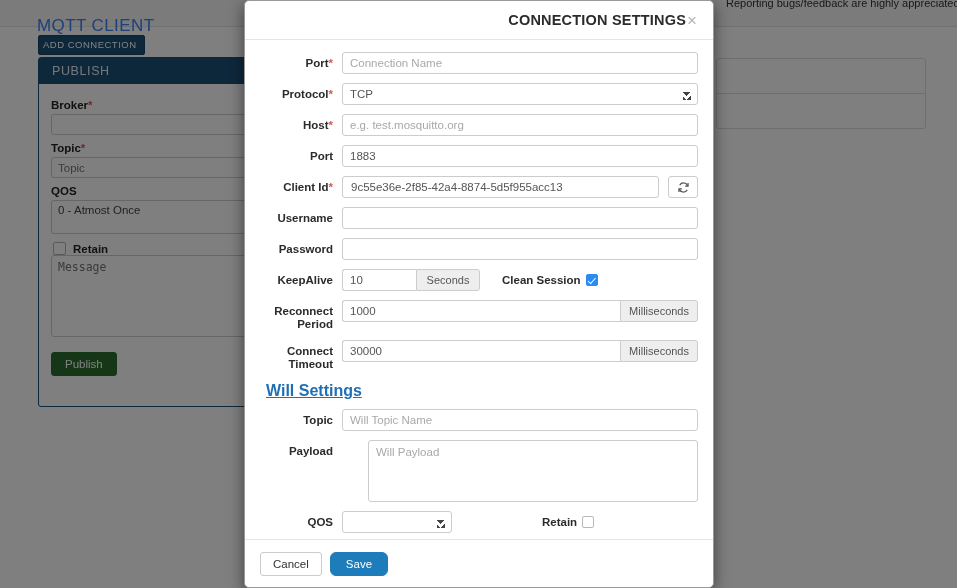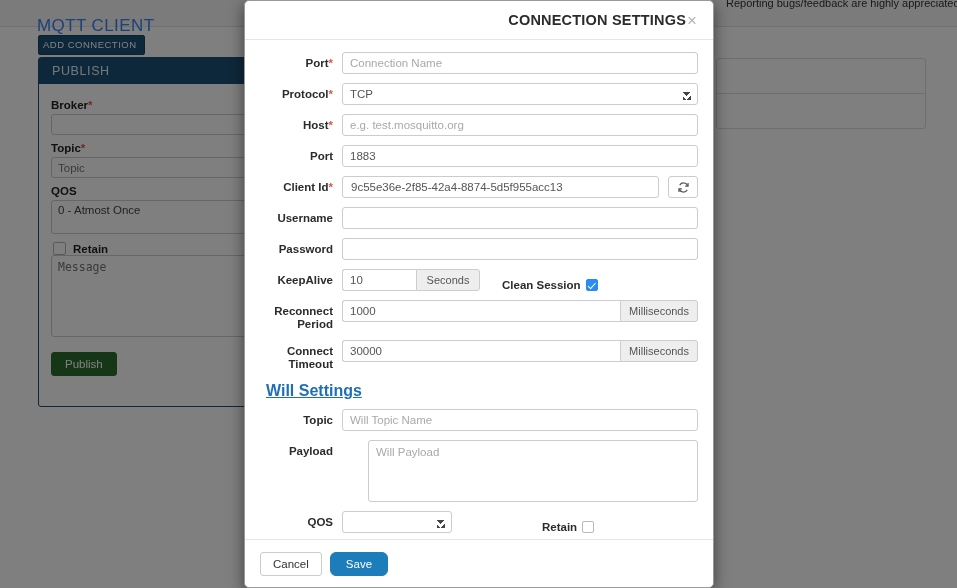--- a/index.html
+++ b/index.html
@@ -241,21 +241,21 @@
     text-align: right;
     font-size: 11.5px;
     font-weight: bold;
     color: #2b2b2b;
     padding-top: 5px;
     padding-right: 9px;
     box-sizing: border-box;
     line-height: 13px;
   }
   .frm-label .req { color: #d9534f; }
-  .frm-ctrl { flex: 1 1 auto; display: flex; align-items: flex-end; }
+  .frm-ctrl { flex: 1 1 auto; display: flex; align-items: center; }
 
   .inp {
     height: 22px;
     border: 1px solid #ccc;
     border-radius: 3px;
     box-sizing: border-box;
     font-size: 11.5px;
     color: #555;
     padding: 2px 7px;
     background: #fff;

